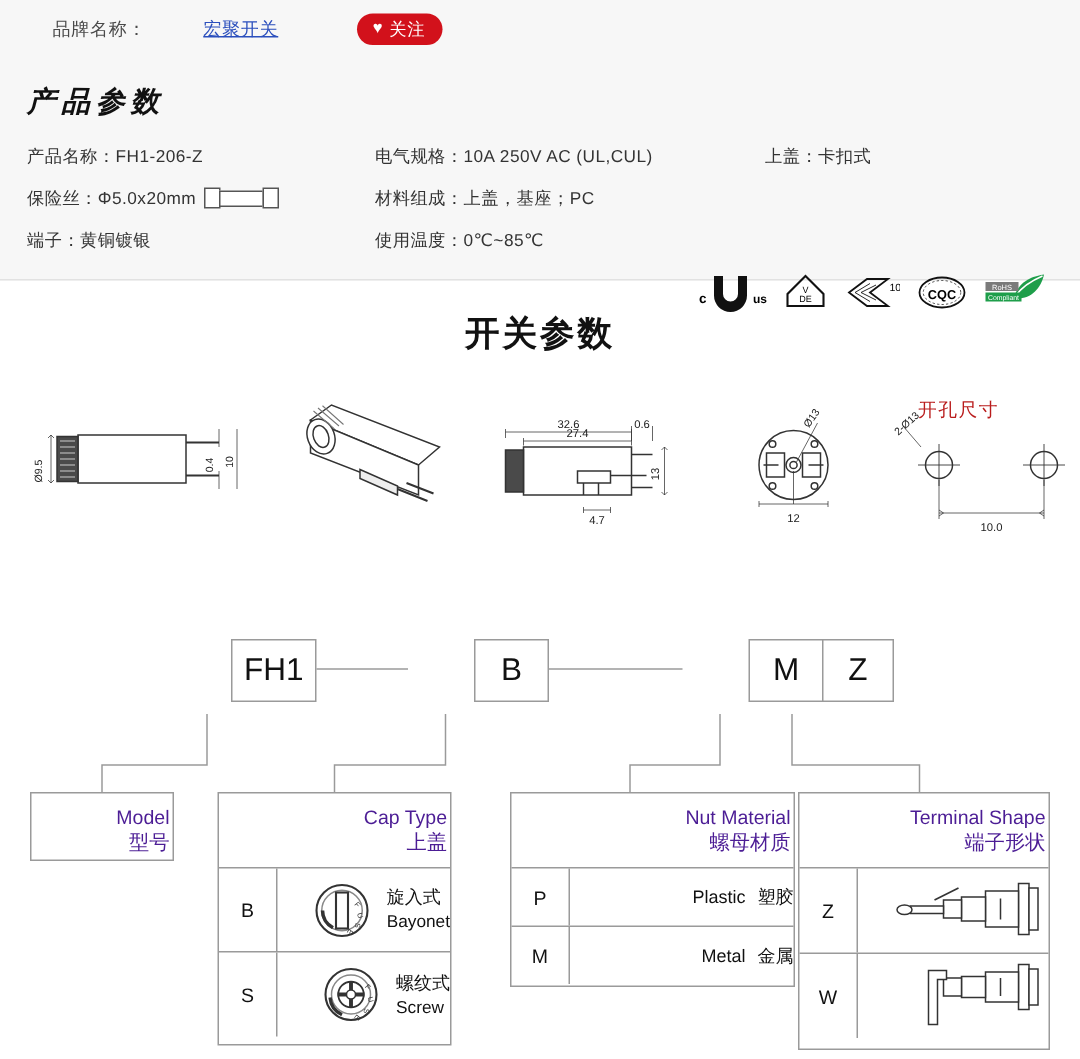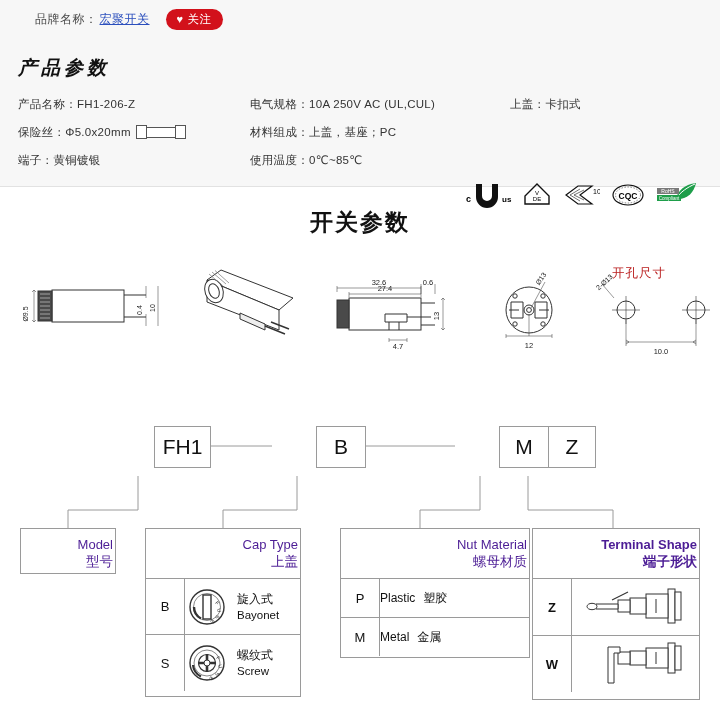--- a/index.html
+++ b/index.html
@@ -8,21 +8,21 @@
     width:720px;height:706px;background:#ffffff;
     font-family:"Liberation Sans","DejaVu Sans",sans-serif;
     color:#1a1a1a;overflow:hidden;position:relative;
   }
   .page{position:relative;width:720px;height:706px;}
 
   
   .brand-bar{
     position:absolute;left:0;top:0;width:720px;height:38px;
     background:#f7f7f7;border-bottom:1px solid #e2e2e2;
-    display:flex;align-items:center;
+    display:flex;align-items:center;gap:36px;
   }
   .brand-label{font-size:12px;color:#4a4a4a;margin-left:35px;letter-spacing:.5px;}
   .brand-name{font-size:12px;color:#2b4fbd;margin-left:2px;letter-spacing:.5px;text-decoration:underline;}
   .follow-btn{
     margin-left:16px;background:#d2111b;color:#fff;border:none;
     border-radius:11px;height:21px;padding:0 11px;font-size:11.5px;
     display:flex;align-items:center;gap:4px;cursor:pointer;letter-spacing:.5px;
   }
   .heart{font-size:11px;line-height:1;}
 
@@ -86,21 +86,21 @@
     padding:7px 2px 8px;border-bottom:1px solid #9a9a9a;
   }
   .legend-head.noborder{border-bottom:none;}
   .legend-head .cn{font-size:13.5px;}
   .lrow{display:flex;border-bottom:1px solid #9a9a9a;}
   .lrow:last-child{border-bottom:none;}
   .lcode{
     border-right:1px solid #9a9a9a;display:flex;align-items:center;
     justify-content:center;font-size:13px;color:#111;
   }
-  .lbody{flex:1;display:flex;align-items:center;justify-content:flex-start;
+  .lbody{flex:1;display:flex;align-items:center;justify-content:flex-end;
     font-size:12px;color:#111;gap:8px;}
   .lbody .txt{line-height:16px;text-align:left;}
   .lbody .txt .cn{font-size:12px;}
   .lbody .txt .en{font-size:11.5px;}
   svg{display:block;}
 </style>
 </head>
 <body>
 
 <div class="page">
@@ -400,21 +400,21 @@
       </div>
       <div class="lrow" style="height:38px;">
         <div class="lcode" style="width:38px;">M</div>
         <div class="lbody">
           <span>Metal</span>
           <span>金属</span>
         </div>
       </div>
     </div>
 
-    <div class="legend" style="left:532px;top:110px;width:168px;height:172px;font-weight:bold;">
+    <div class="legend" style="left:532px;top:110px;width:168px;height:172px;">
       <div class="legend-head">
         <div>Terminal Shape</div>
         <div class="cn">端子形状</div>
       </div>
       <div class="lrow" style="height:56px;">
         <div class="lcode" style="width:38px;">Z</div>
         <div class="lbody">
           <svg width="116" height="48" viewBox="0 0 116 48">
             <g stroke="#333" fill="#fff" stroke-width="1">
               <rect x="96" y="6" width="7" height="34"></rect>

